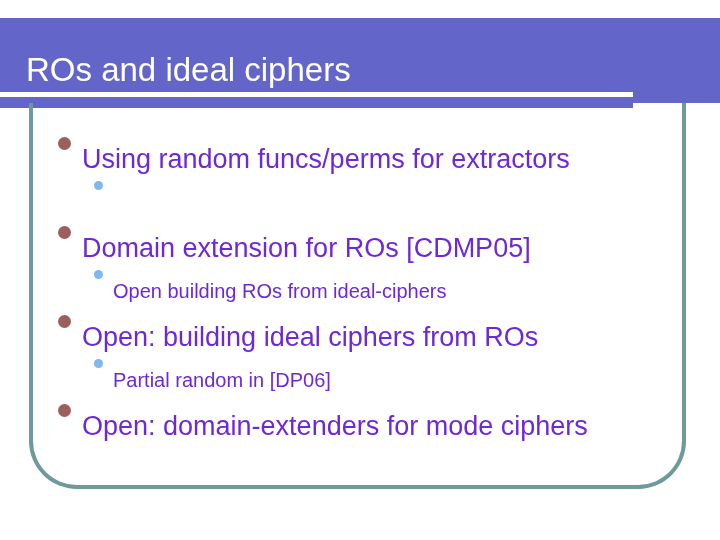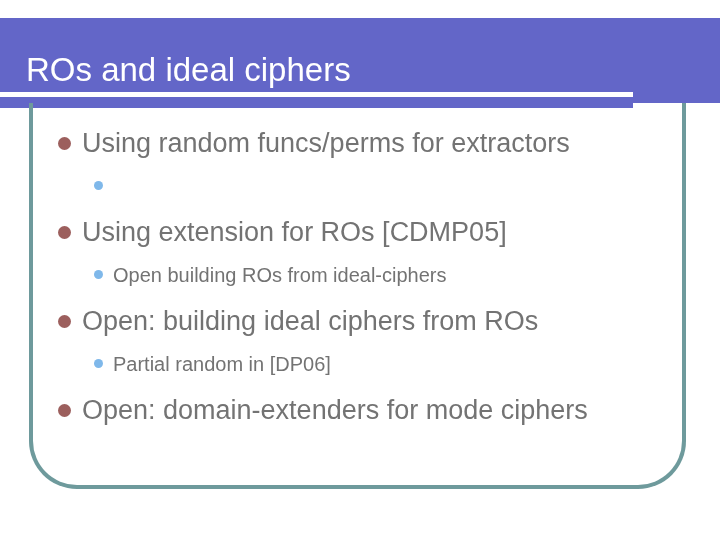--- a/index.html
+++ b/index.html
@@ -114,22 +114,23 @@
   }
   .lvl2 .dot {
     width: 9px;
     height: 9px;
     background: #7fb8ea;
     margin-top: 9px;
     margin-right: 10px;
   }
 
   .btext {
-    color: #737373;
+    color: #6d28d9;
     white-space: nowrap;
+    margin-top: 16px;
   }
   .lvl1 .btext {
     font-size: 27px;
     line-height: 34px;
   }
   .lvl2 .btext {
     font-size: 20px;
     line-height: 28px;
   }
 </style>
@@ -152,21 +153,21 @@
       <span class="dot"></span>
       <span class="btext">Using random funcs/perms for extractors</span>
     </div>
 
     <div class="bullet-row lvl2">
       <span class="dot"></span>
     </div>
 
     <div class="bullet-row lvl1">
       <span class="dot"></span>
-      <span class="btext">Using extension for ROs [CDMP05]</span>
+      <span class="btext">Domain extension for ROs [CDMP05]</span>
     </div>
 
     <div class="bullet-row lvl2">
       <span class="dot"></span>
       <span class="btext">Open building ROs from ideal-ciphers</span>
     </div>
 
     <div class="bullet-row lvl1">
       <span class="dot"></span>
       <span class="btext">Open: building ideal ciphers from ROs</span>

